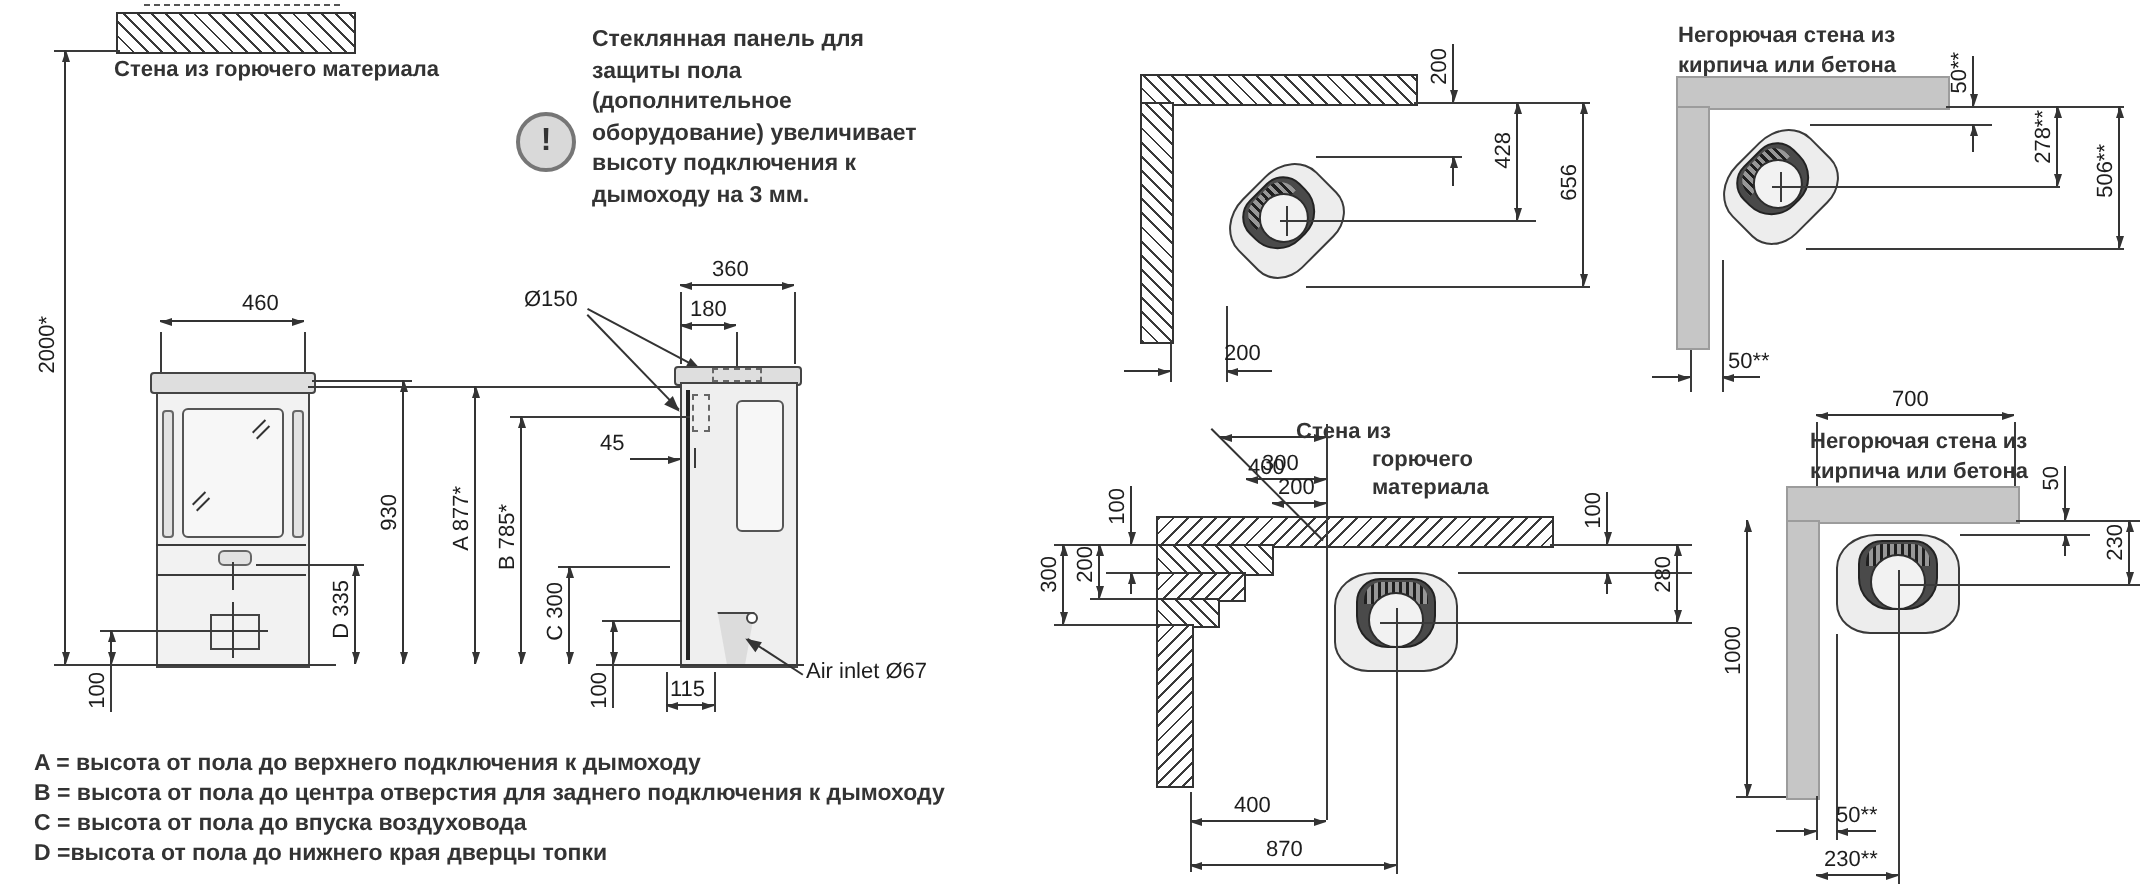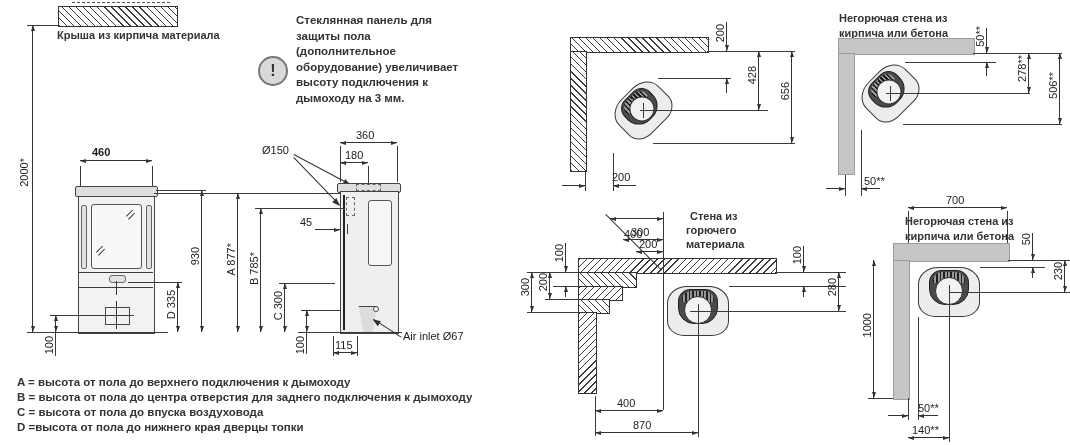--- a/index.html
+++ b/index.html
@@ -60,28 +60,28 @@
   .legend{position:absolute;font-size:11.5px;font-weight:600;color:#333;white-space:nowrap;}
   .notetxt{position:absolute;font-size:11.5px;font-weight:600;color:#333;width:164px;line-height:15.5px;}
 </style>
 </head>
 <body>
 
 <div id="canvas">
 
   <div class="dashH" style="left:72px;top:2px;width:98px;"></div>
   <div class="hA" style="left:58px;top:6px;width:118px;height:19px;"></div>
-  <div class="lbl" style="left:57px;top:28px;">Крыша из кирпича материала</div>
+  <div class="lbl" style="left:57px;top:28px;">Стена из горючего материала</div>
 
   <div class="lineH" style="left:27px;top:25px;width:33px;"></div>
   <div class="dv arr" style="left:32px;top:25px;height:307px;"></div>
   <div class="numv" style="left:18px;top:158px;">2000*</div>
 
   <div class="dh arr" style="left:80px;top:160px;width:72px;"></div>
-  <div class="num" style="left:92px;top:146px;font-weight:bold;">460</div>
+  <div class="num" style="left:121px;top:146px;">460</div>
   <div class="lineV" style="left:80px;top:166px;height:20px;"></div>
   <div class="lineV" style="left:152px;top:166px;height:20px;"></div>
   <div class="plate" style="left:75px;top:186px;width:81px;height:9px;"></div>
   <div class="panel" style="left:78px;top:196px;width:75px;height:136px;background:#f2f2f2;"></div>
   <div class="slot" style="left:81px;top:205px;width:4px;height:62px;"></div>
   <div class="slot" style="left:146px;top:205px;width:4px;height:62px;"></div>
   <div class="glass" style="left:91px;top:204px;width:49px;height:63px;"></div>
   <div class="diag" style="left:126px;top:216px;width:9px;transform:rotate(-45deg);"></div>
   <div class="diag" style="left:128px;top:219px;width:9px;transform:rotate(-45deg);"></div>
   <div class="diag" style="left:96px;top:252px;width:9px;transform:rotate(-45deg);"></div>
@@ -207,21 +207,21 @@
   <div class="lineV" style="left:861px;top:130px;height:66px;"></div>
   <div class="dh arrR" style="left:826px;top:188px;width:19px;"></div>
   <div class="dh arrL" style="left:861px;top:188px;width:19px;"></div>
   <div class="num" style="left:864px;top:175px;">50**</div>
 
   <div class="hB" style="left:578px;top:258px;width:197px;height:14px;"></div>
   <div class="hA" style="left:578px;top:272px;width:57px;height:14px;"></div>
   <div class="hB" style="left:578px;top:286px;width:43px;height:13px;"></div>
   <div class="hA" style="left:578px;top:299px;width:30px;height:13px;"></div>
   <div class="hB" style="left:578px;top:312px;width:17px;height:80px;"></div>
-  <div class="lbl" style="left:690px;top:209px;">Стена из</div>
+  <div class="lbl" style="left:648px;top:209px;">Стена из</div>
   <div class="lbl" style="left:686px;top:223px;">горючего</div>
   <div class="lbl" style="left:686px;top:237px;">материала</div>
   <div class="lineV" style="left:663px;top:212px;height:198px;"></div>
   <div class="dh arr" style="left:610px;top:218px;width:53px;"></div>
   <div class="num" style="left:624px;top:205px;margin-top:23px;">400</div>
   <div class="dh arr" style="left:623px;top:239px;width:40px;"></div>
   <div class="num" style="left:631px;top:226px;">300</div>
   <div class="dh arr" style="left:636px;top:251px;width:27px;"></div>
   <div class="num" style="left:639px;top:238px;">200</div>
   <div class="diag" style="left:606px;top:214px;width:79px;transform:rotate(45deg);"></div>
@@ -283,20 +283,20 @@
   <div class="numv" style="left:1052px;top:262px;">230</div>
   <div class="dv arr" style="left:873px;top:260px;height:138px;"></div>
   <div class="numv" style="left:861px;top:313px;">1000</div>
   <div class="lineH" style="left:868px;top:398px;width:25px;"></div>
   <div class="lineV" style="left:908px;top:398px;height:22px;"></div>
   <div class="lineV" style="left:918px;top:317px;height:103px;"></div>
   <div class="dh arrR" style="left:888px;top:415px;width:20px;"></div>
   <div class="dh arrL" style="left:918px;top:415px;width:20px;"></div>
   <div class="num" style="left:918px;top:402px;">50**</div>
   <div class="dh arr" style="left:908px;top:437px;width:41px;"></div>
-  <div class="num" style="left:912px;top:424px;">140**</div>
+  <div class="num" style="left:912px;top:424px;">230**</div>
 
   <div class="legend" style="left:17px;top:391px;">B = высота от пола до центра отверстия для заднего подключения к дымоходу</div>
   <div class="legend" style="left:17px;top:376px;">A = высота от пола до верхнего подключения к дымоходу</div>
   <div class="legend" style="left:17px;top:421px;">D =высота от пола до нижнего края дверцы топки</div>
   <div class="legend" style="left:17px;top:406px;">C = высота от пола до впуска воздуховода</div>
 
 </div>
 
 </body></html>

